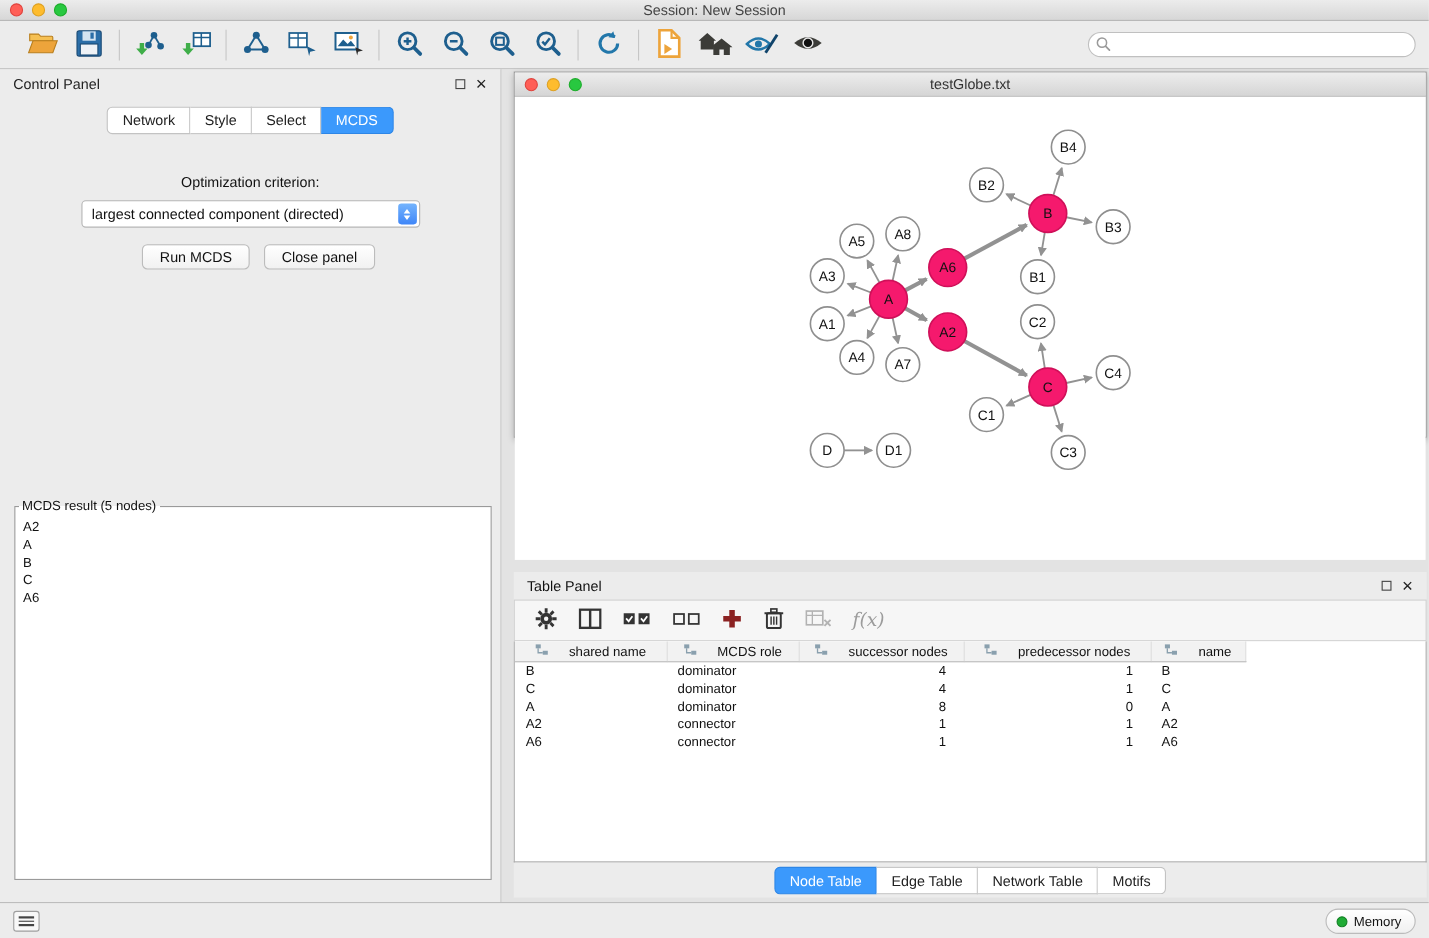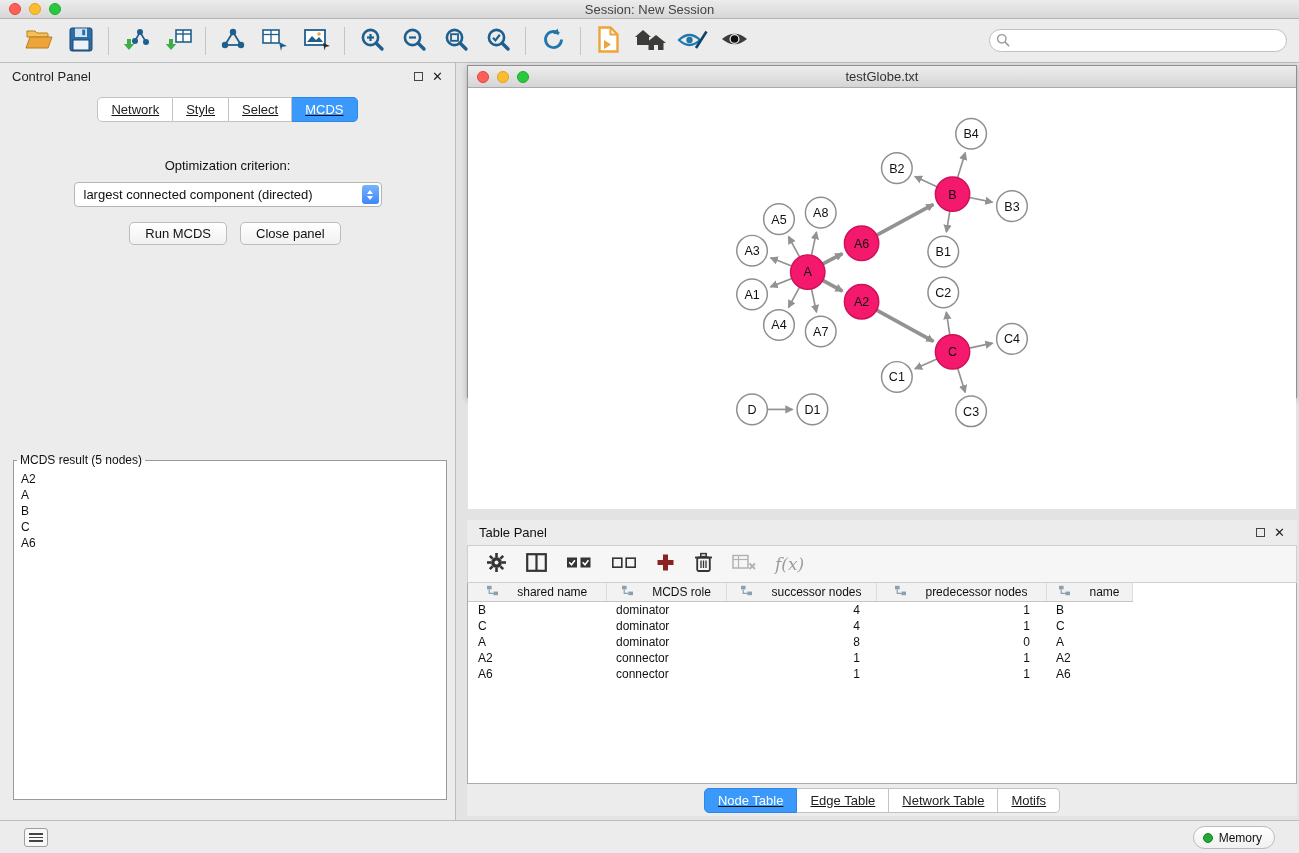--- a/index.html
+++ b/index.html
@@ -26,21 +26,21 @@
 
   
   .workspace { display:flex; height:757px; }
 
   
   .control-panel { width:456px; background:#ececec; border-right:1px solid #bdbdbd; position:relative; }
   .panel-header { height:27px; display:flex; align-items:center; padding:0 12px; font-size:13px; color:#222; }
   .panel-controls { margin-left:auto; display:flex; gap:9px; align-items:center; }
   .float-btn { width:9px; height:9px; border:1.5px solid #444; cursor:pointer; }
   .close-x { font-size:13px; font-weight:bold; color:#222; cursor:pointer; line-height:1; }
-  .seg-tabs { display:flex; justify-content:center; margin-top:7px;text-decoration:underline; }
+  .seg-tabs { display:flex; justify-content:center; margin-top:7px; }
   .seg-tab { padding:4px 13px; background:#fff; border:1px solid #c3c3c3; border-left:none; font-size:13px; cursor:pointer; color:#222; }
   .seg-tab:first-child { border-left:1px solid #c3c3c3; border-radius:5px 0 0 5px; }
   .seg-tab:last-child { border-radius:0 5px 5px 0; }
   .seg-tab.active { background:#3b99fc; border-color:#2e86e6; color:#fff; }
   .opt-label { text-align:center; margin-top:36px; font-size:13px; }
   .dropdown { width:308px; margin:9px auto 0; height:25px; background:#fff; border:1px solid #b5b5b5; border-radius:4px; display:flex; align-items:center; padding-left:9px; font-size:13px; position:relative; cursor:pointer; }
   .stepper { position:absolute; right:2px; top:2px; bottom:2px; width:17px; background:linear-gradient(#74b4fd,#3f86f8); border-radius:3px; display:flex; flex-direction:column; align-items:center; justify-content:center; gap:2px; }
   .tri-up { width:0; height:0; border-left:3.5px solid transparent; border-right:3.5px solid transparent; border-bottom:4.5px solid #fff; }
   .tri-down { width:0; height:0; border-left:3.5px solid transparent; border-right:3.5px solid transparent; border-top:4.5px solid #fff; }
   .cp-buttons { display:flex; justify-content:center; gap:13px; margin-top:15px;margin-left:15px; }
@@ -65,21 +65,21 @@
   .fx { font-family:"DejaVu Serif",serif; font-style:italic; color:#9c9c9c; font-size:17px; }
   .tp-table-wrap { flex:1; background:#fff; border:1px solid #ababab; border-top:none; overflow:auto; }
   table.node-table { border-collapse:collapse; table-layout:fixed; font-size:12px; }
   .node-table th { background:#f2f2f2; border-right:1px solid #dcdcdc; border-bottom:1px solid #c6c6c6; font-weight:normal; padding:2px 4px; text-align:center; white-space:nowrap; }
   .node-table th .hdr { display:inline-flex; gap:18px; }
   .node-table td { padding:0 10px; line-height:16px; white-space:nowrap; }
   .al { text-align:left; } .ar { text-align:right; padding-right:16px !important; }
   .tp-tabs { height:32px; display:flex; align-items:center; justify-content:center; }
 
   
-  .statusbar { height:34px; background:#ececec; border-top:1px solid #bdbdbd; display:flex; align-items:center; padding:0 24px; }
+  .statusbar { height:34px; background:#ececec; border-top:1px solid #bdbdbd; display:flex; align-items:center; padding:0 12px; }
   .status-left-btn { width:24px; height:19px; border:1px solid #9e9e9e; border-radius:3px; background:#f8f8f8; display:flex; flex-direction:column; justify-content:center; gap:2px; padding:0 4px; cursor:pointer; }
   .status-left-btn i { display:block; height:1.5px; background:#444; }
   .memory-btn { margin-left:auto; height:23px; background:linear-gradient(#ffffff,#f0f0f0); border:1px solid #bbb; border-radius:12px; display:flex; align-items:center; gap:6px; padding:0 12px 0 9px; font-size:12px; cursor:pointer; }
   .mem-dot { width:10px; height:10px; border-radius:50%; background:#1fab35; border:1px solid #148226; }
 </style>
 </head>
 <body>
 
 <div class="app">
 

